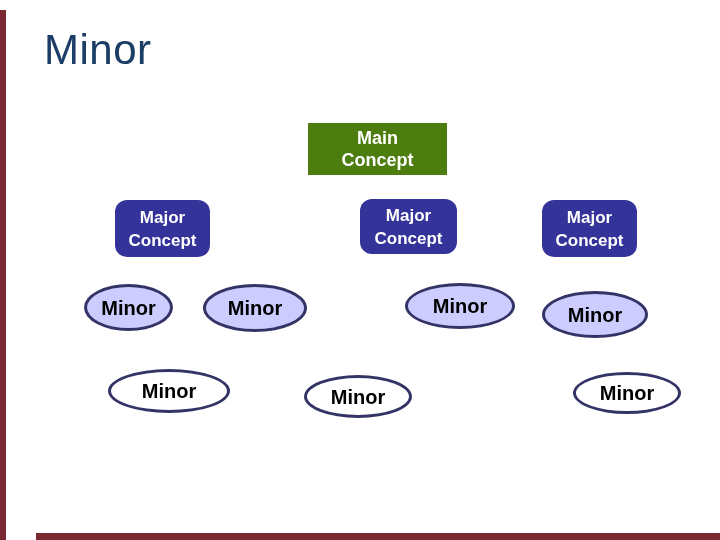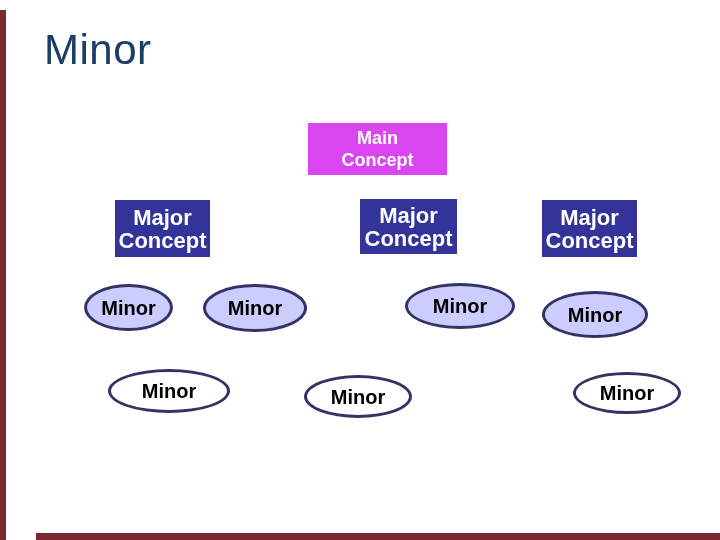--- a/index.html
+++ b/index.html
@@ -53,30 +53,30 @@
     text-align: center;
     font-weight: bold;
     box-sizing: border-box;
   }
   .node span { display: block; }
   .main-node {
     left: 308px;
     top: 123px;
     width: 139px;
     height: 52px;
-    background: #d946ef;
+    background: #4d7c0f;
     color: #ffffff;
     font-size: 18px;
     line-height: 22px;
   }
   .major-node {
     background: #333399;
     color: #ffffff;
-    border-radius: 0;
-    font-size: 22px;
+    border-radius: 12px;
+    font-size: 17px;
     line-height: 23px;
   }
   .major-1 { left: 115px; top: 200px; width: 95px; height: 57px; }
   .major-2 { left: 360px; top: 199px; width: 97px; height: 55px; }
   .major-3 { left: 542px; top: 200px; width: 95px; height: 57px; }
   .minor-node {
     border: 3px solid #333366;
     border-radius: 50%;
     color: #000000;
     font-size: 20px;

